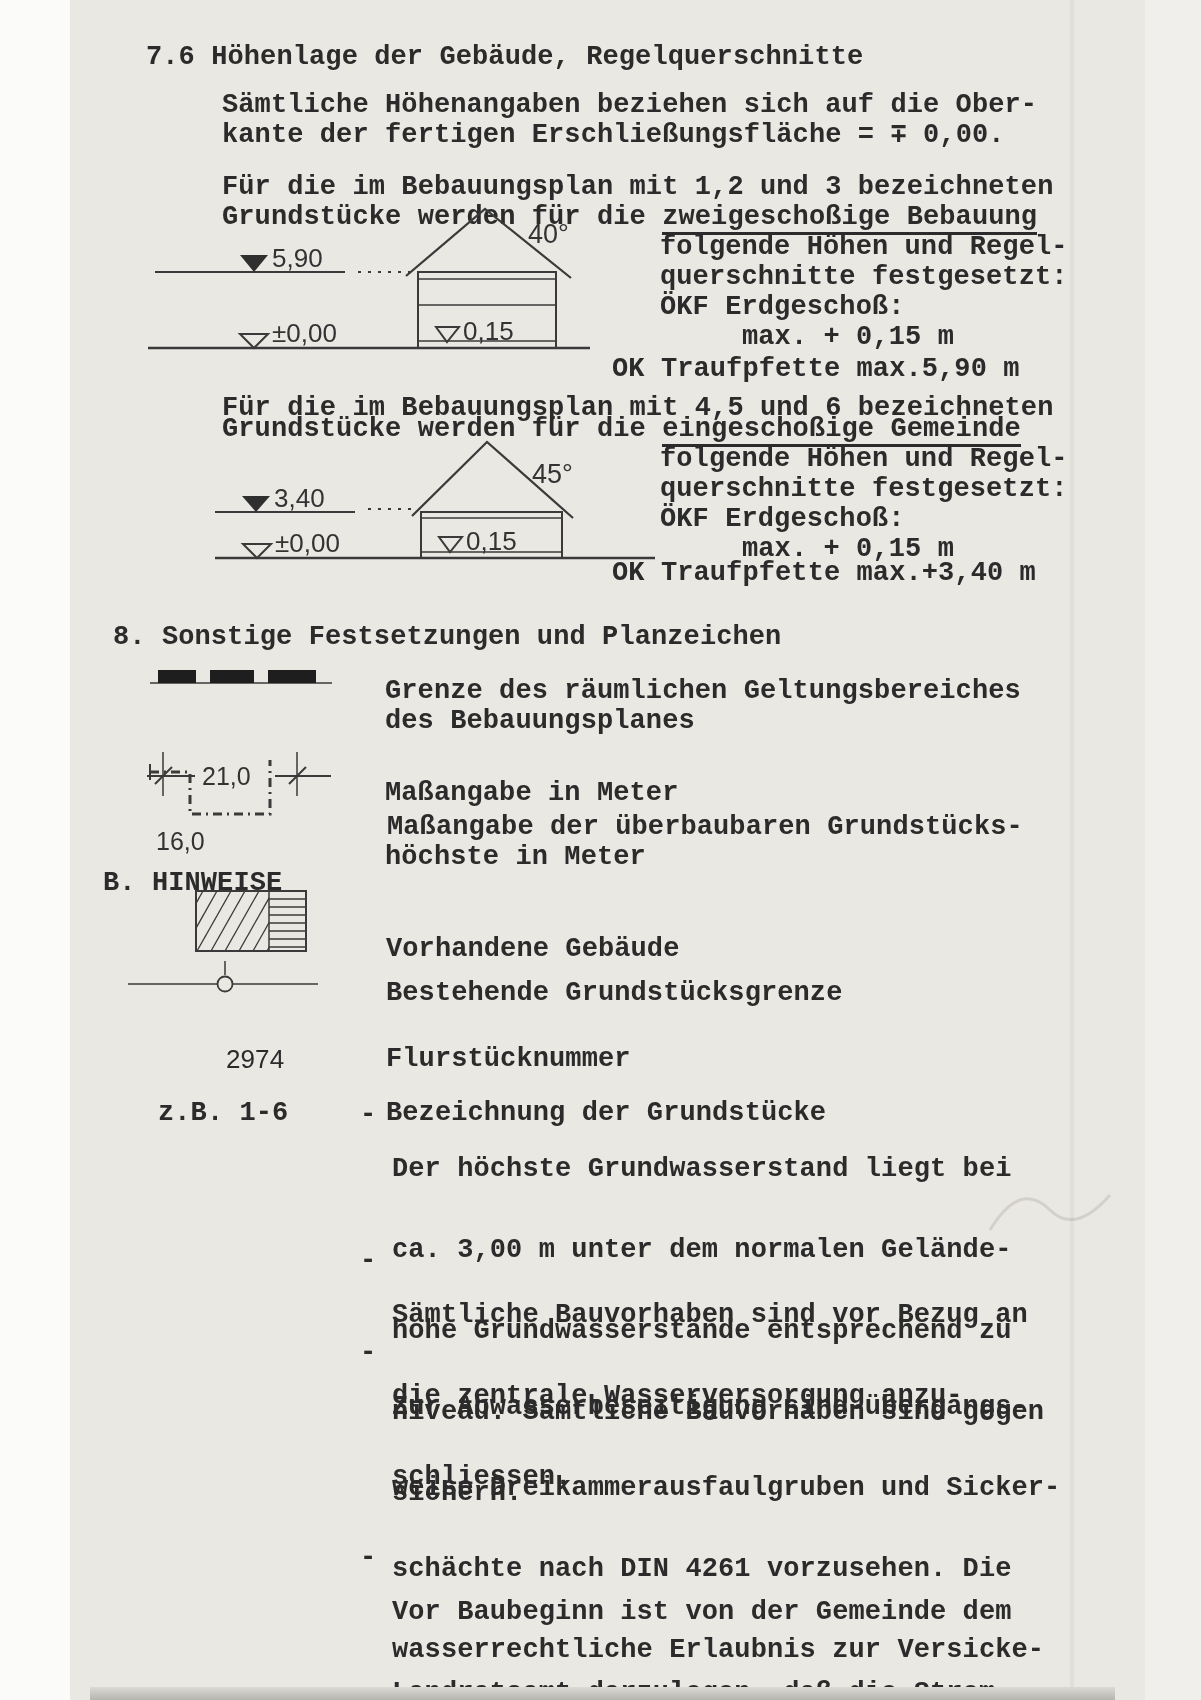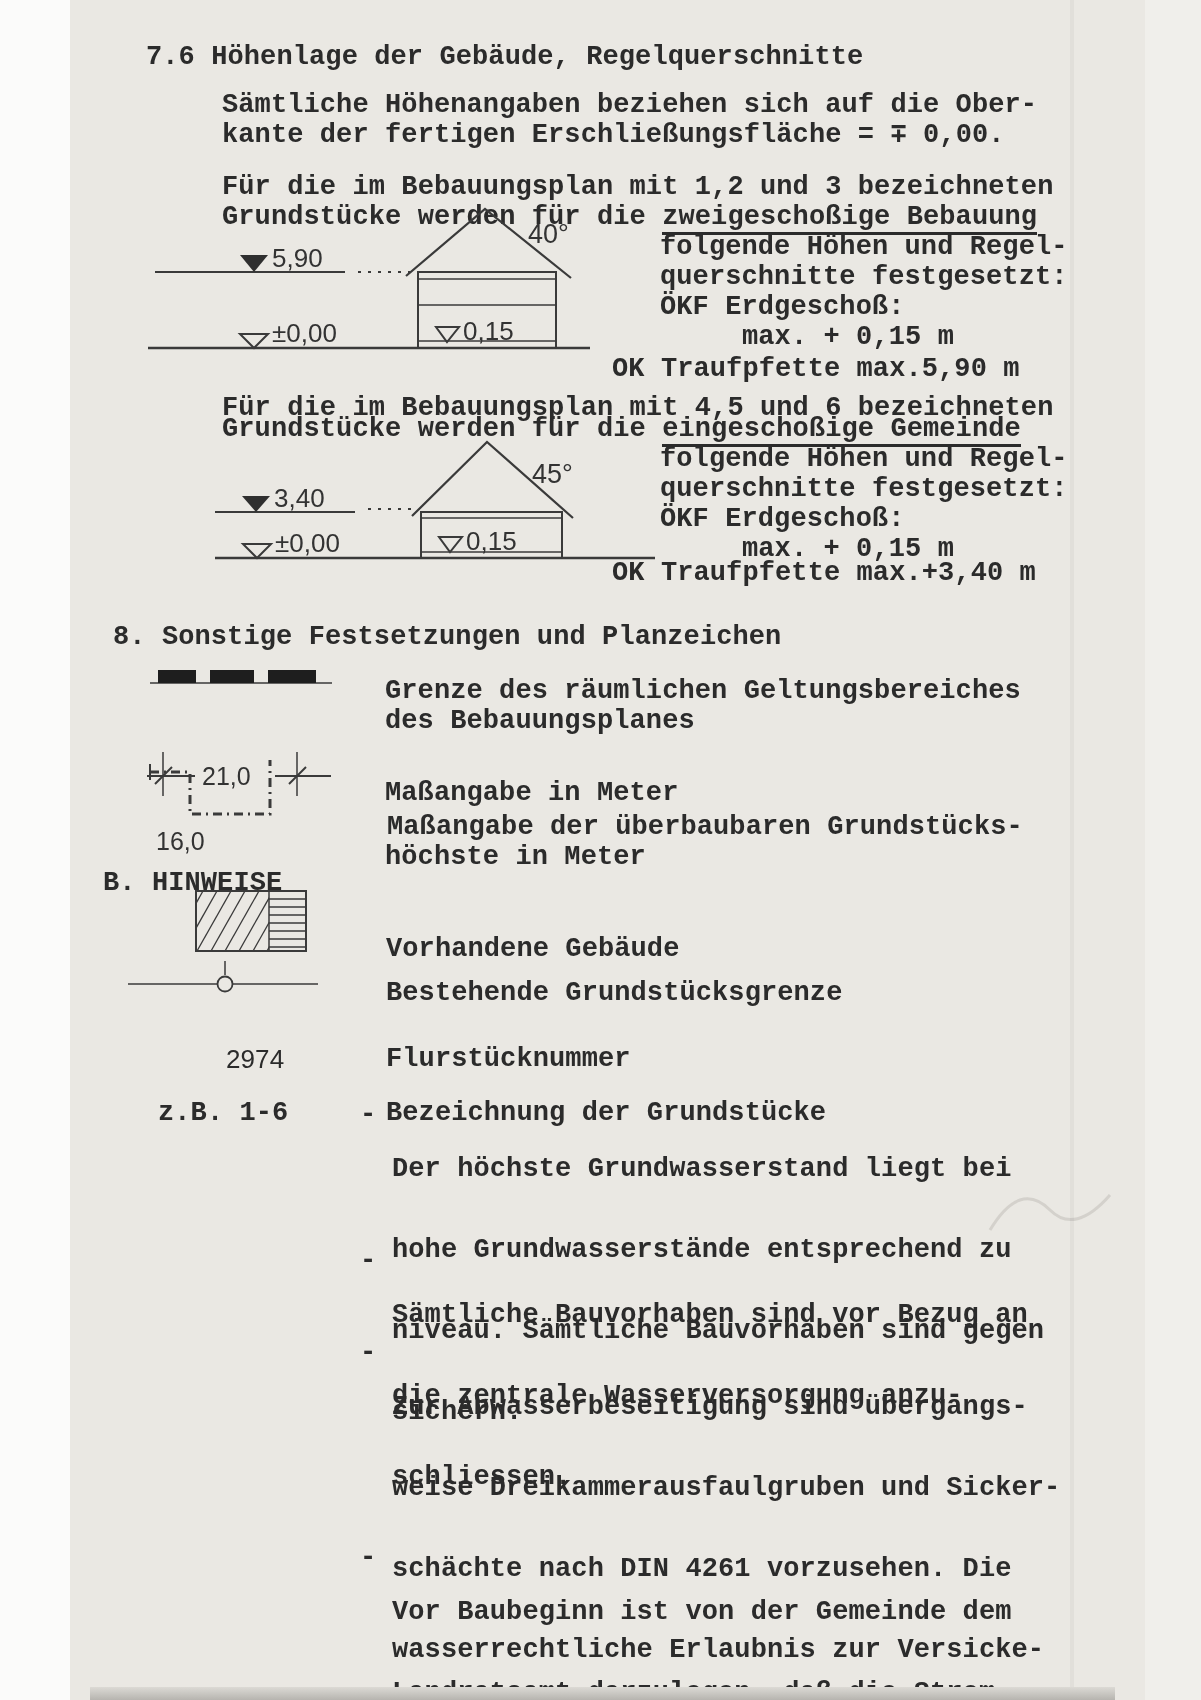--- a/index.html
+++ b/index.html
@@ -159,20 +159,21 @@
 
   <div class="t" style="left:226px;top:1018px;font-family:'Liberation Sans',sans-serif;font-weight:400;font-size:26px;">2974</div>
   <div class="t" style="left:386px;top:1018px;">Flurstücknummer</div>
 
   <div class="t" style="left:158px;top:1072px;">z.B. 1-6</div>
   <div class="t" style="left:386px;top:1072px;">Bezeichnung der Grundstücke</div>
 
   <div class="bullet" style="left:360px;top:1102px;">-</div>
   <div class="bullet" style="left:392px;top:1102px;">
     <div>Der höchste Grundwasserstand liegt bei</div>
+    <div>ca. 3,00 m unter dem normalen Gelände-</div>
     <div>hohe Grundwasserstände entsprechend zu</div>
     <div>niveau. Sämtliche Bauvorhaben sind gegen</div>
     <div>sichern.</div>
   </div>
 
   <div class="bullet" style="left:360px;top:1248px;">-</div>
   <div class="bullet" style="left:392px;top:1248px;">
     <div>Sämtliche Bauvorhaben sind vor Bezug an</div>
     <div>die zentrale Wasserversorgung anzu-</div>
     <div>schliessen.</div>

